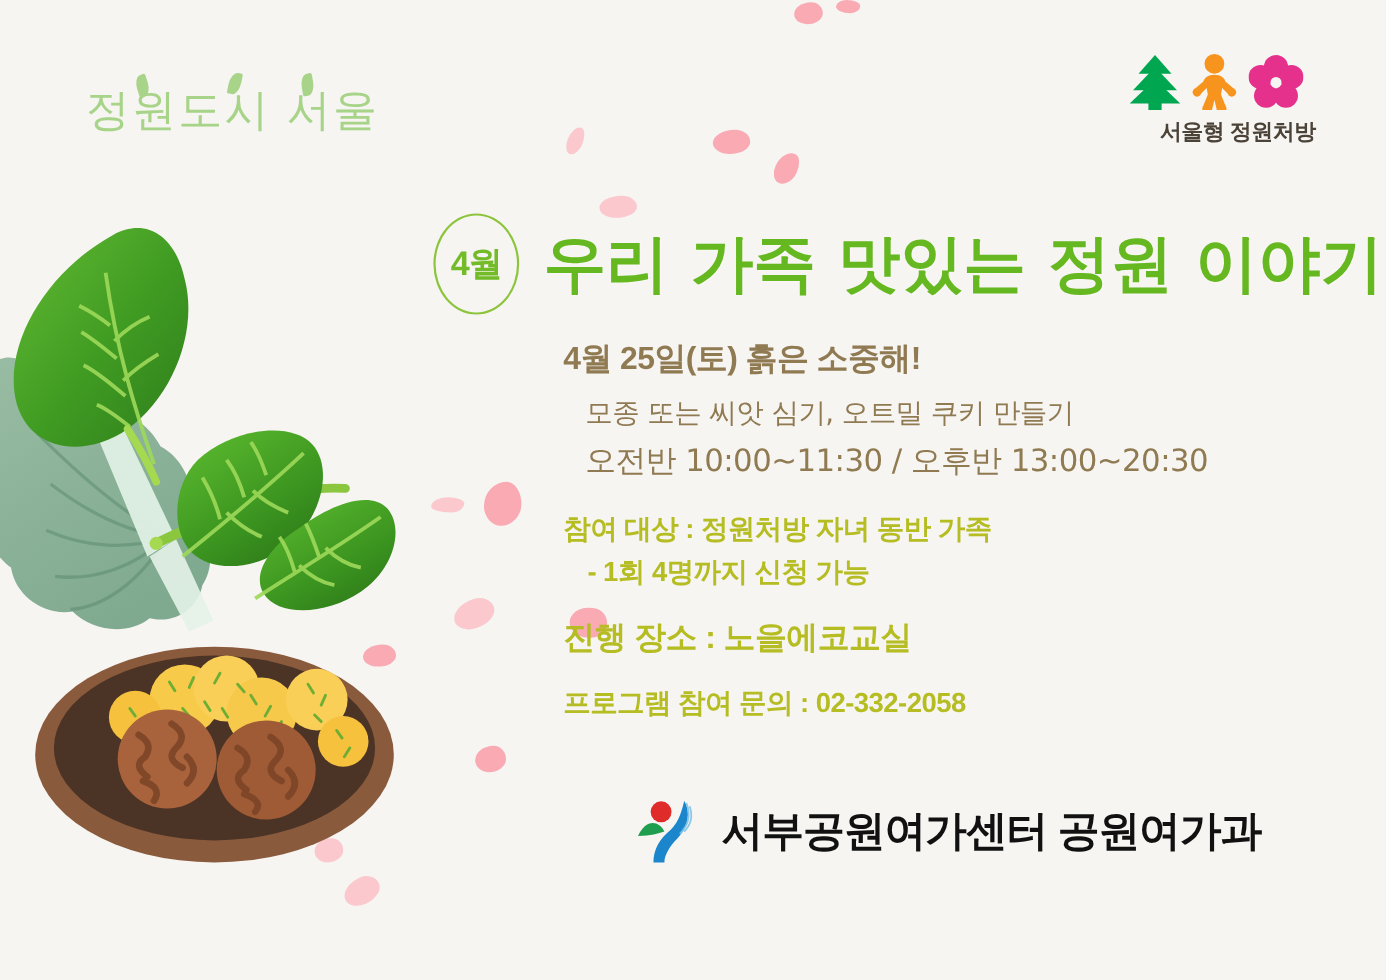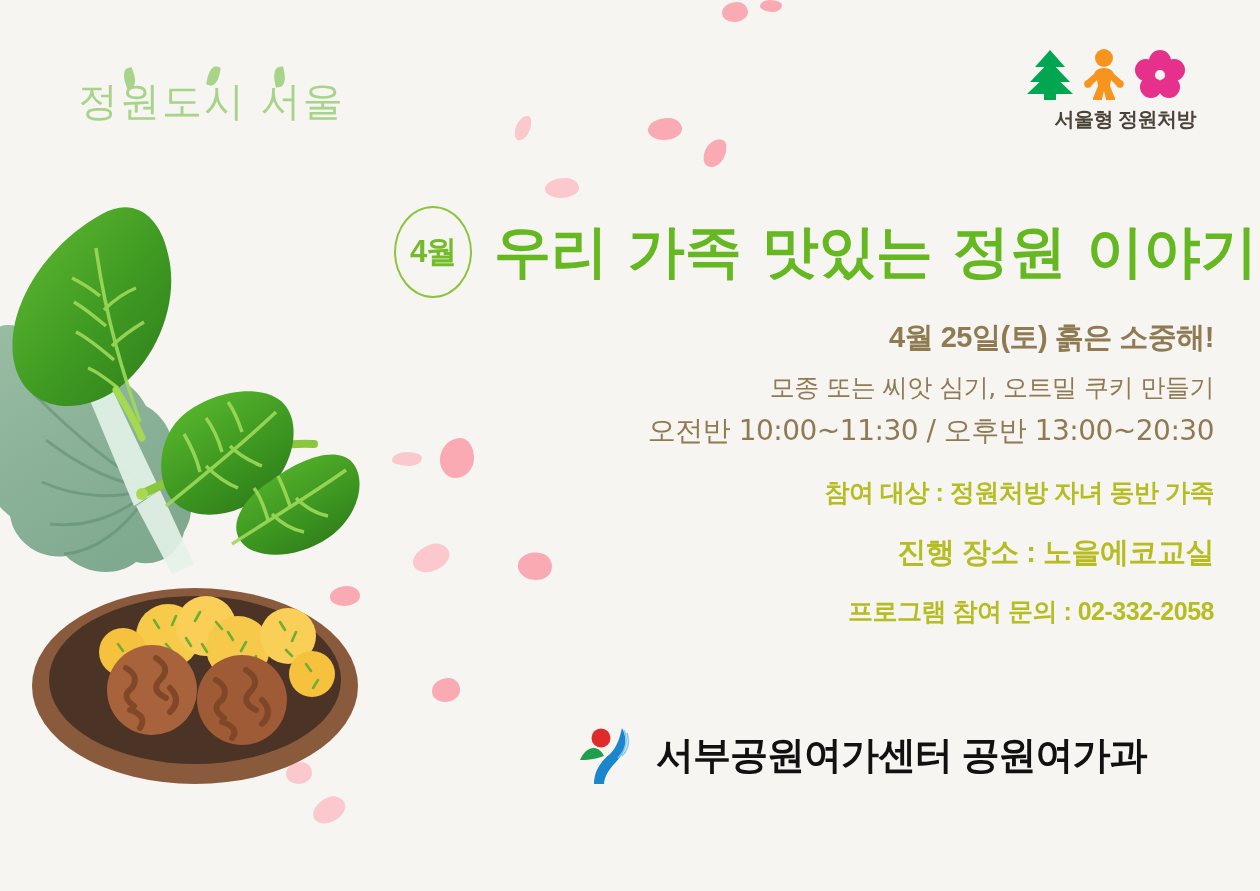--- a/index.html
+++ b/index.html
@@ -78,23 +78,22 @@
     position:absolute; left:-16px; top:150px;
     width:420px; height:470px;
   }
   #bowl {
     position:absolute; left:30px; top:558px;
     width:330px; height:230px;
   }
 
   
   #content {
-    position:absolute; left:394px; top:196px;
+    position:absolute; left:394px; top:184px;
     width:820px;
-    text-align:right;
   }
 
   #title-row {
     display:flex; align-items:center; gap:22px;
     height:112px;
   }
   #month-badge {
     flex:0 0 auto;
     width:78px; height:92px;
     border:2px solid #8cc43c;
@@ -347,20 +346,21 @@
     </div>
 
     <div id="subtitle" class="brown-line">4월 25일(토) 흙은 소중해!</div>
 
     <div id="activity" class="brown-line">모종 또는 씨앗 심기, 오트밀 쿠키 만들기</div>
 
     <div id="times" class="brown-line">오전반 10:00~11:30 / 오후반 13:00~20:30</div>
 
     <div id="target-main" class="olive-line">참여 대상 : 정원처방 자녀 동반 가족</div>
 
+    <div id="target-sub" class="olive-line">- 1회 4명까지 신청 가능</div>
 
     <div id="venue" class="olive-line">진행 장소 : 노을에코교실</div>
 
     <div id="contact" class="olive-line">프로그램 참여 문의 : 02-332-2058</div>
   </div>
 
   <div id="footer">
     <svg width="56" height="62" viewBox="0 0 56 62">
       <circle cx="23" cy="14" r="9.5" fill="#e02b2b"></circle>
       <path d="M2 36 C8 22 20 20 26 32 C20 34 14 36 2 36 Z" fill="#1f9e4f"></path>

